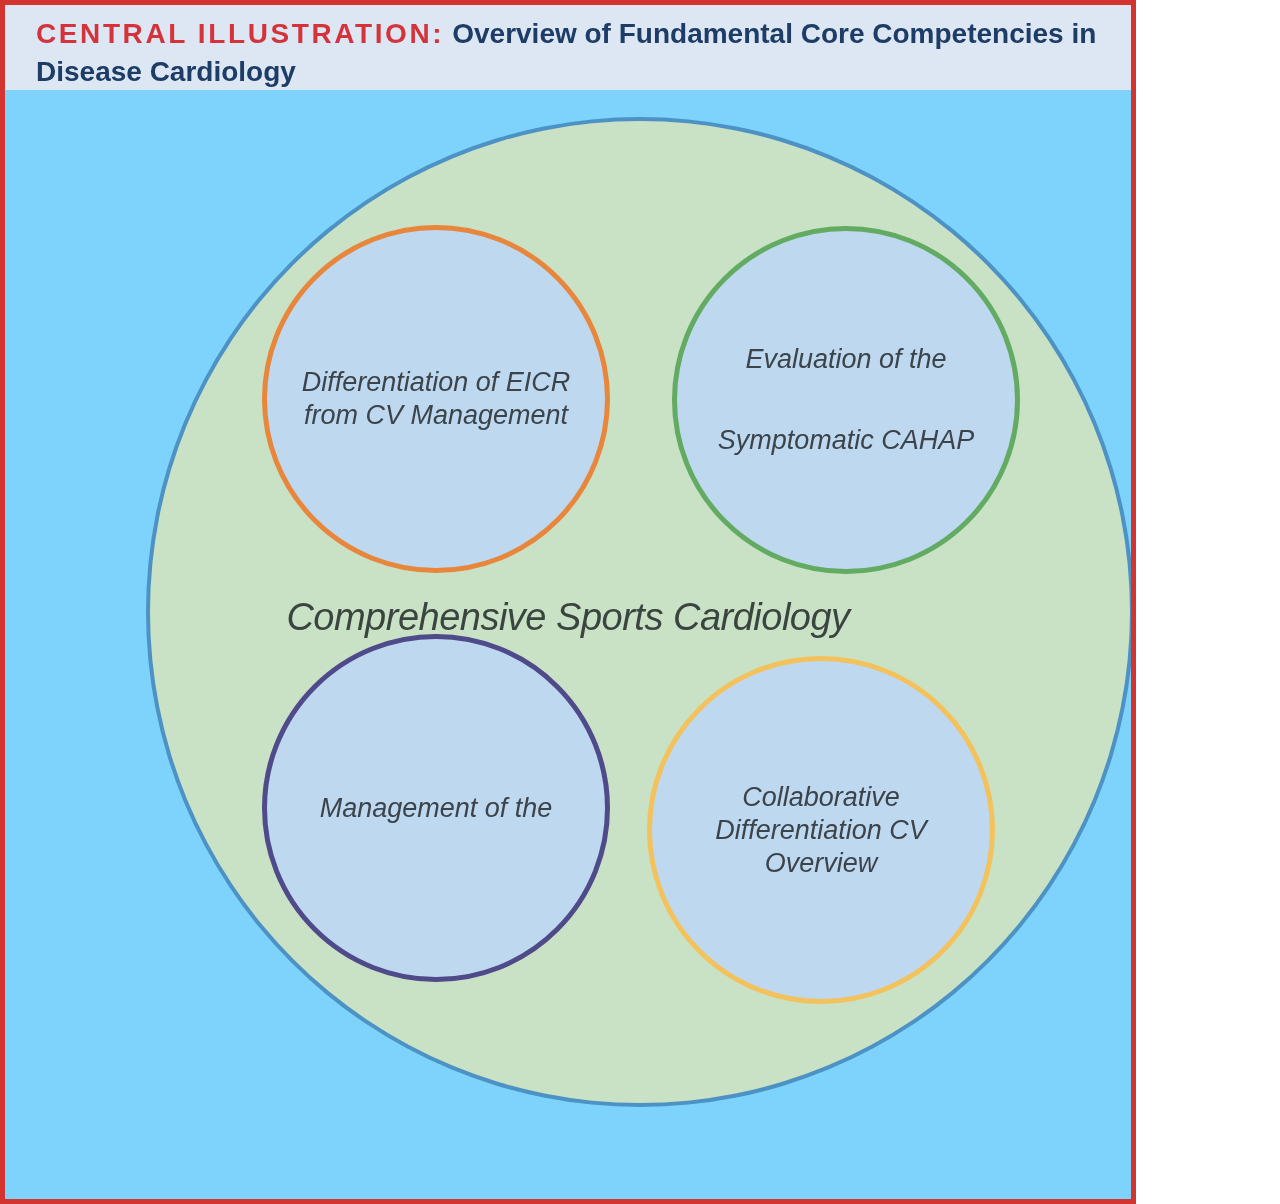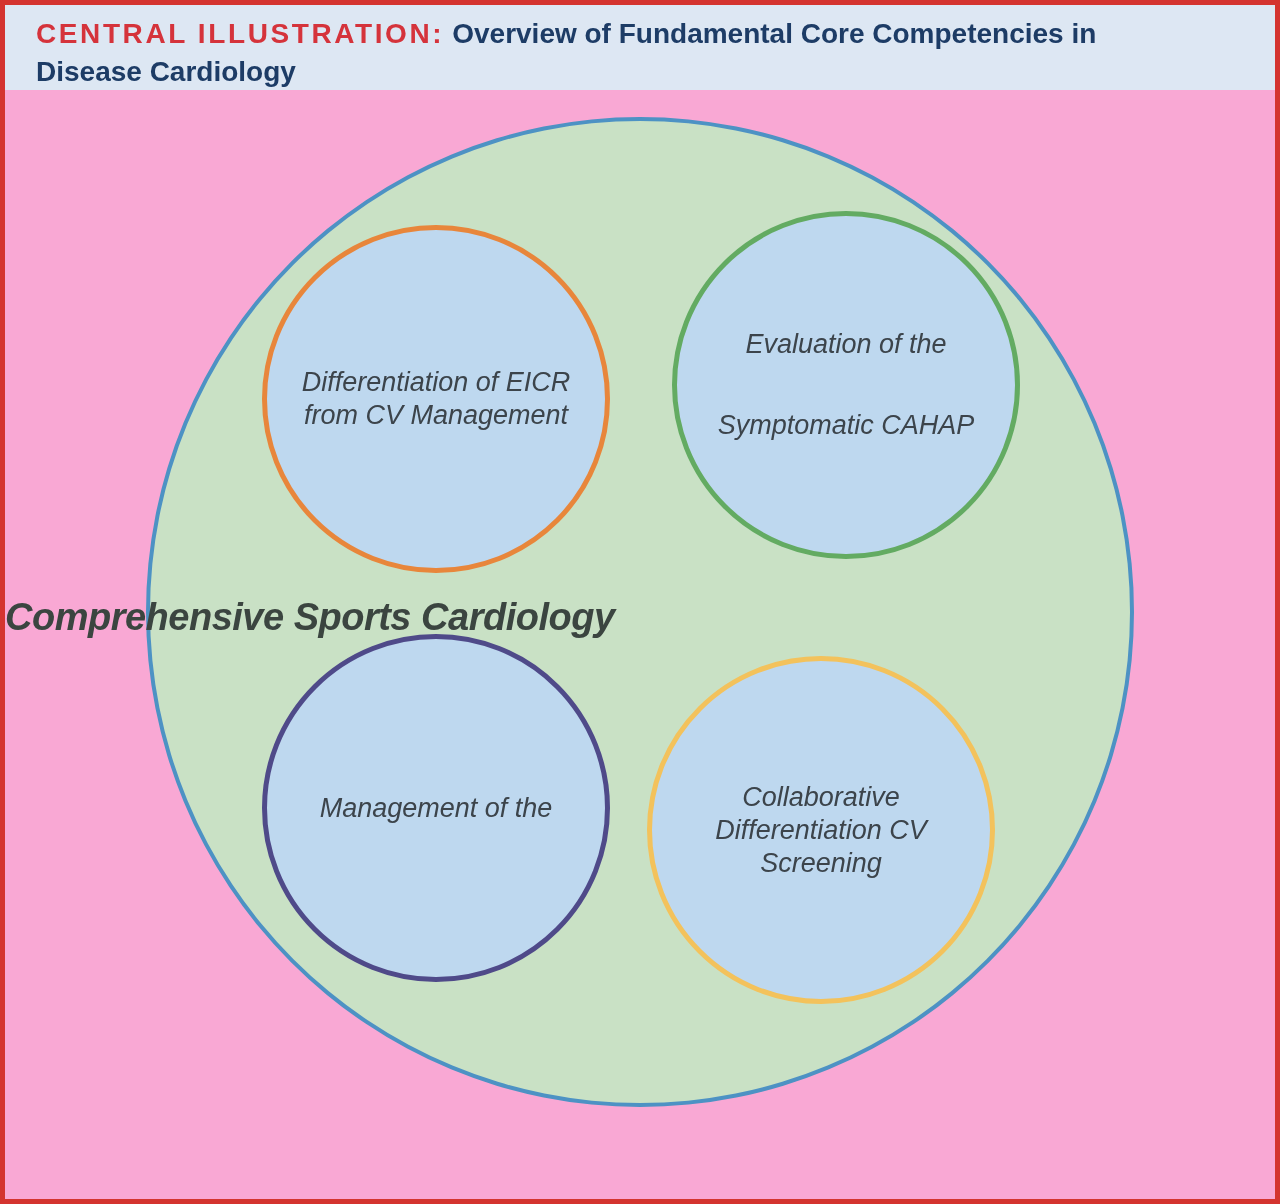--- a/index.html
+++ b/index.html
@@ -1,22 +1,22 @@
 <!DOCTYPE html>
 <html><head>
 <meta charset="utf-8">
 <style>
   html, body { margin: 0; padding: 0; background: #ffffff; }
   .frame {
     position: relative;
-    width: 1280px;
+    width: 1136px;
     height: 1204px;
     box-sizing: border-box;
     border: 5px solid #d4342f;
-    background: #f9a8d4;
+    background: #7dd3fc;
     font-family: "Liberation Sans", sans-serif;
     overflow: hidden;
   }
   .header {
     position: absolute;
     left: 0; top: 0;
     width: 100%;
     height: 85px;
     background: #dde7f3;
     box-sizing: border-box;
@@ -57,33 +57,33 @@
     justify-content: center;
     text-align: center;
     font-style: italic;
     font-size: 27px;
     line-height: 33px;
     color: #3c444b;
     font-weight: 500;
   }
   .sub-circle .line { display: block; white-space: nowrap; }
   .c-tl { left: 257px; top: 220px; border-color: #e8863b; }
-  .c-tr { left: 667px; top: 206px; border-color: #63ab62; gap: 48px; }
+  .c-tr { left: 667px; top: 221px; border-color: #63ab62; gap: 48px; }
   .c-bl { left: 257px; top: 629px; border-color: #4f4a89; }
   .c-br { left: 642px; top: 651px; border-color: #f3c25c; }
   .center-label {
     position: absolute;
     left: 0; top: 589px;
     width: 100%;
-    text-align: left;
+    text-align: center;
     font-style: italic;
     font-size: 38px;
     line-height: 46px;
     color: #3b4540;
-    font-weight: 700;
+    font-weight: 400;
     letter-spacing: -0.5px;
   }
   .citation {
     position: absolute;
     left: 31px; top: 1139px;
     font-size: 27px;
     font-weight: bold;
     color: #111111;
     letter-spacing: -0.3px;
     white-space: nowrap;
@@ -115,17 +115,17 @@
     <span class="line">Symptomatic CAHAP</span>
   </div>
 
   <div class="sub-circle c-bl">
     <span class="line">Management of the</span>
   </div>
 
   <div class="sub-circle c-br">
     <span class="line">Collaborative</span>
     <span class="line">Differentiation CV</span>
-    <span class="line">Screening</span>
+    <span class="line">Overview</span>
   </div>
 
 
 </div>
 
 </body></html>

